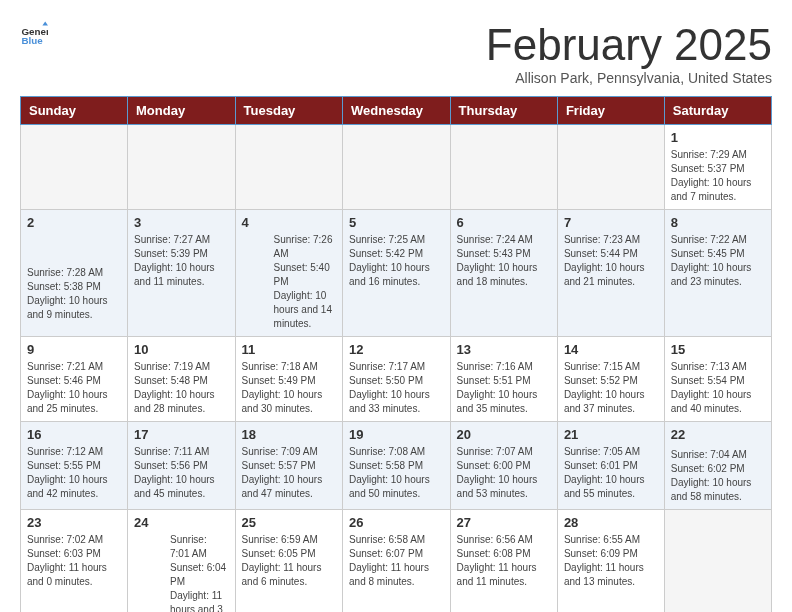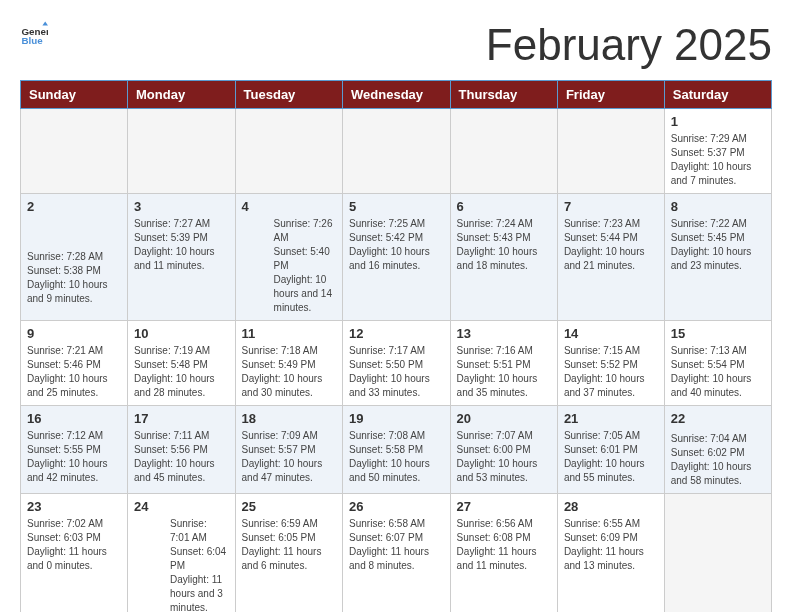--- a/index.html
+++ b/index.html
@@ -85,20 +85,21 @@
 <div class="header">
   <div class="logo">
     <svg class="logo-icon" viewBox="0 0 40 40" xmlns="http://www.w3.org/2000/svg">
       <text x="2" y="22" font-size="14" font-weight="bold" fill="#333">General</text>
       <text x="2" y="34" font-size="14" font-weight="bold" fill="#4a90d9">Blue</text>
       <polygon points="32,8 40,8 36,2" fill="#4a90d9"></polygon>
     </svg>
   </div>
   <div class="title-block">
     <div class="month-title">February 2025</div>
+    <div class="location">Allison Park, Pennsylvania, United States</div>
   </div>
 </div>
 
 <table class="calendar">
   <thead>
     <tr>
     <th>Sunday</th>
         <th>Monday</th>
         <th>Tuesday</th>
         <th>Wednesday</th>

